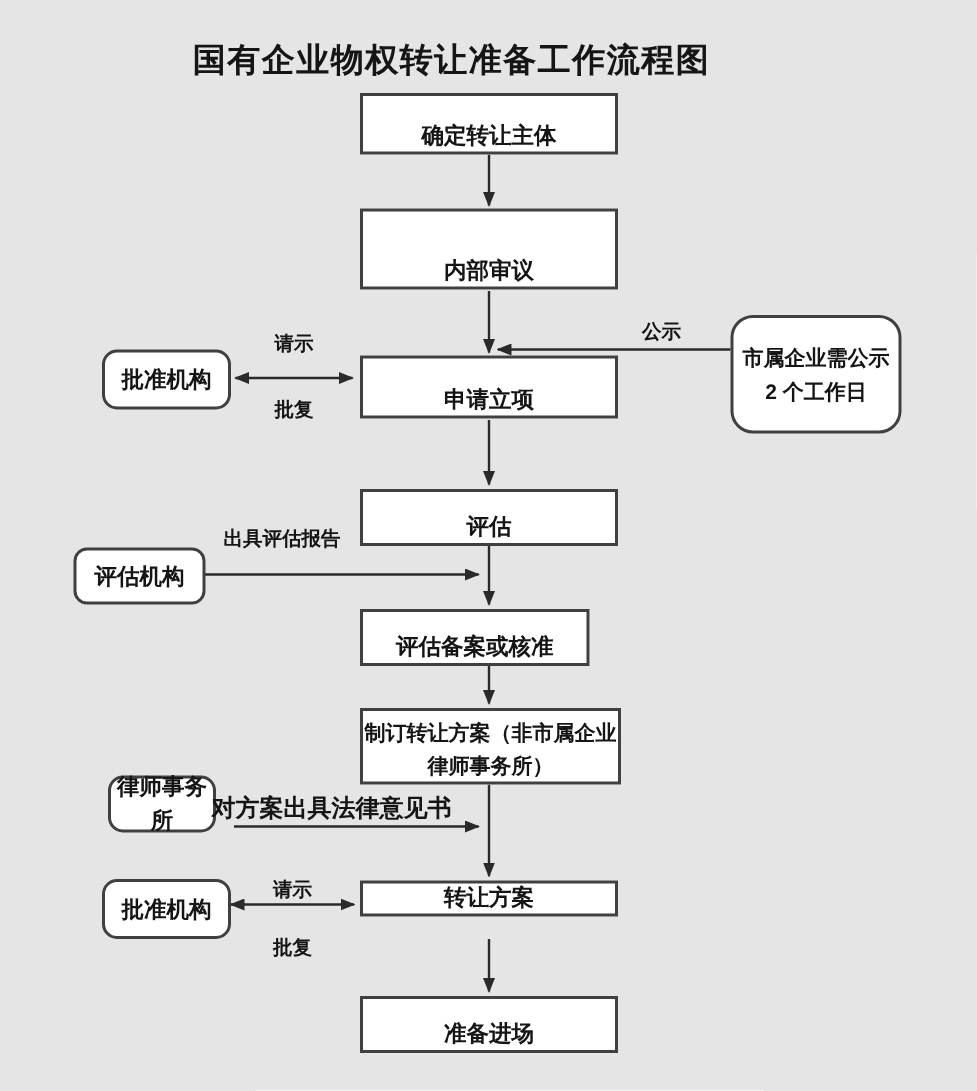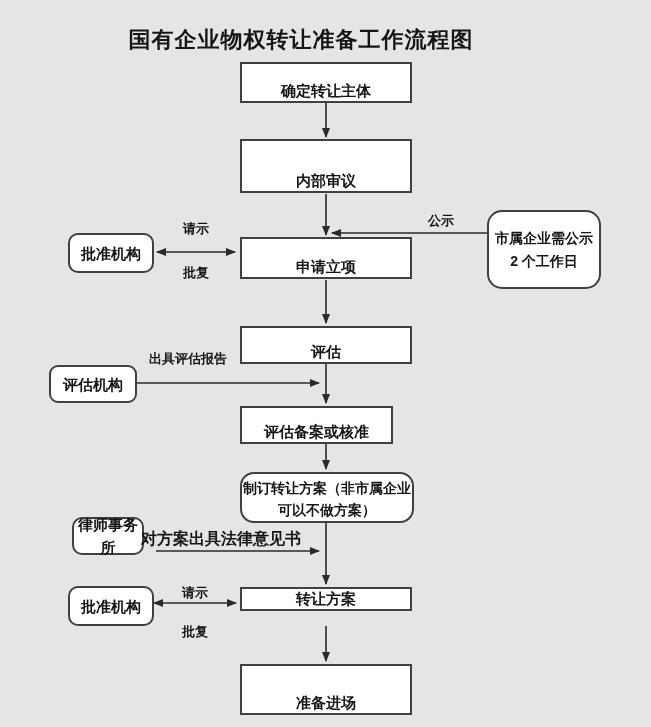--- a/index.html
+++ b/index.html
@@ -23,21 +23,21 @@
     background:#ffffff;display:flex;flex-direction:column;
     align-items:center;justify-content:center;text-align:center;
     font-size:15px;font-weight:700;border-radius:10px;line-height:23px;
   }
   .lbl{
     position:absolute;transform:translateX(-50%);font-size:13px;
     font-weight:700;white-space:nowrap;
   }
   .lbl.small{font-size:16px;}
   svg.arrows{position:absolute;left:0;top:0;pointer-events:none;}
-  .small-font{font-size:14px;border-radius:14px;}
+  .small-font{font-size:14px;}
 </style>
 </head>
 <body>
 
 <div class="canvas">
 
   <div class="title">国有企业物权转让准备工作流程图</div>
 
   <svg class="arrows" width="651" height="727" viewBox="0 0 651 727">
     <defs>
@@ -76,28 +76,28 @@
   <div class="pbox" style="left:240px;top:237px;width:172px;height:42px">
     <span>申请立项</span>
   </div>
 
   <div class="pbox" style="left:240px;top:406px;width:153px;height:38px">
     <span>评估备案或核准</span>
   </div>
 
   <div class="pbox small-font" style="left:240px;top:472px;width:174px;height:51px;line-height:22px">
     <span>制订转让方案（非市属企业</span>
-    <span>可以不做方案）</span>
+    <span>律师事务所）</span>
   </div>
 
   <div class="pbox" style="left:240px;top:587px;width:172px;height:24px">
     <span>转让方案</span>
   </div>
 
-  <div class="pbox" style="left:240px;top:664px;width:172px;height:51px">
+  <div class="pbox" style="left:240px;top:664px;width:172px;height:38px">
     <span>准备进场</span>
   </div>
 
   <div class="rbox" style="left:68px;top:233px;width:86px;height:40px">
     <span>批准机构</span>
   </div>
 
   <div class="rbox small-font" style="left:487px;top:210px;width:114px;height:79px;border-radius:15px">
     <span>市属企业需公示</span>
     <span>2 个工作日</span>

